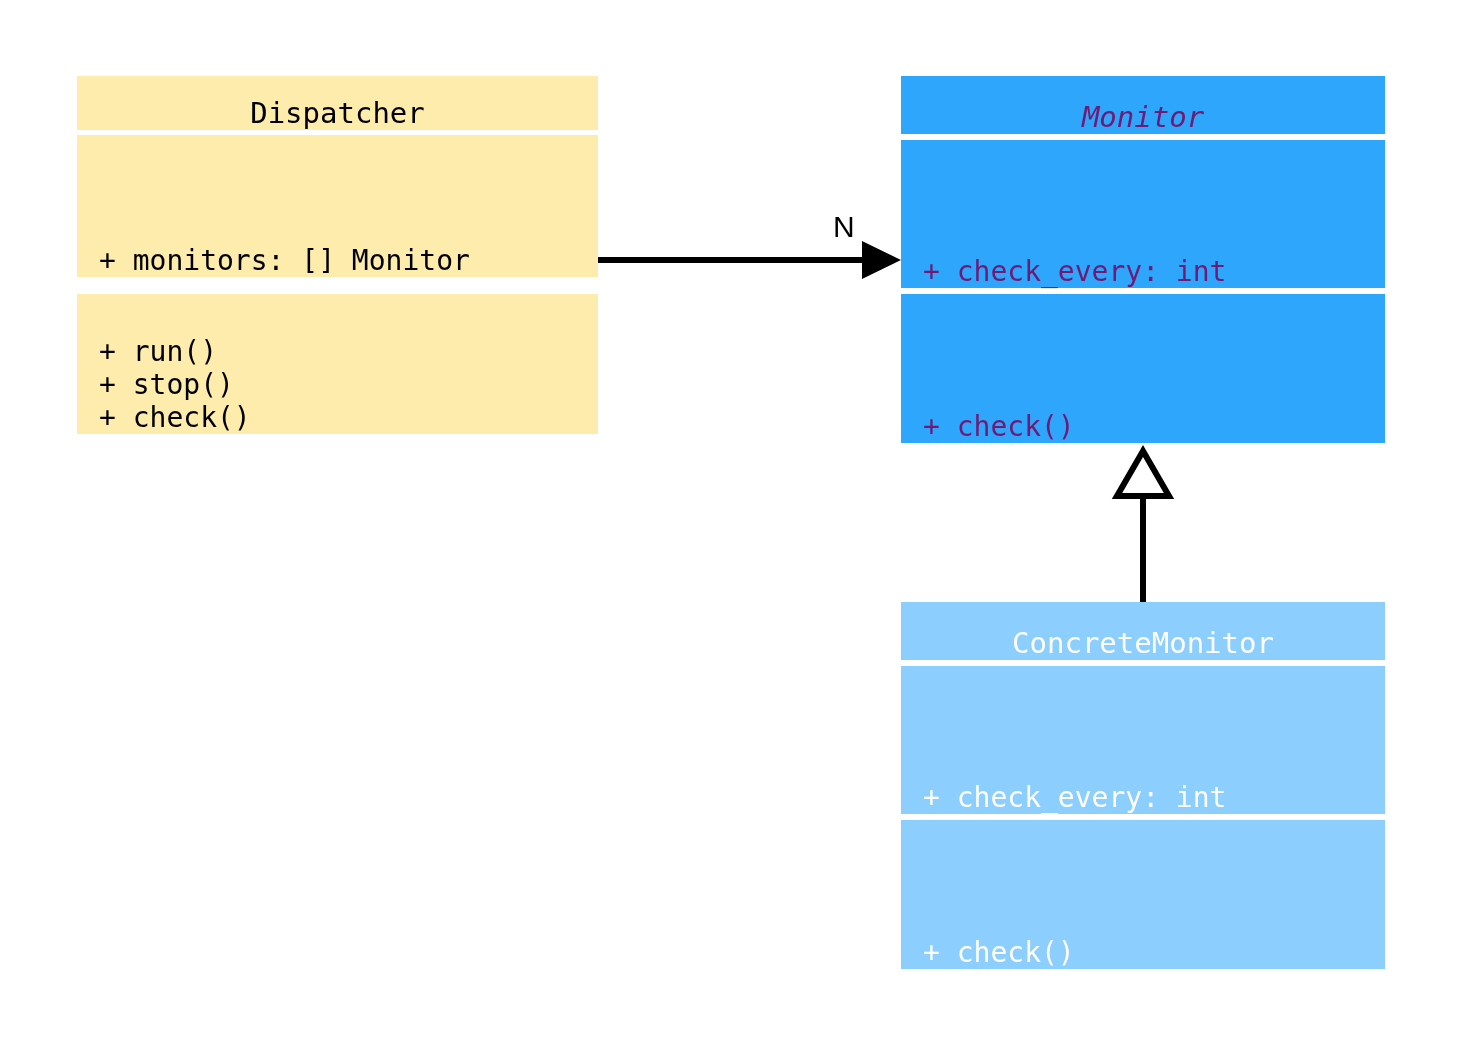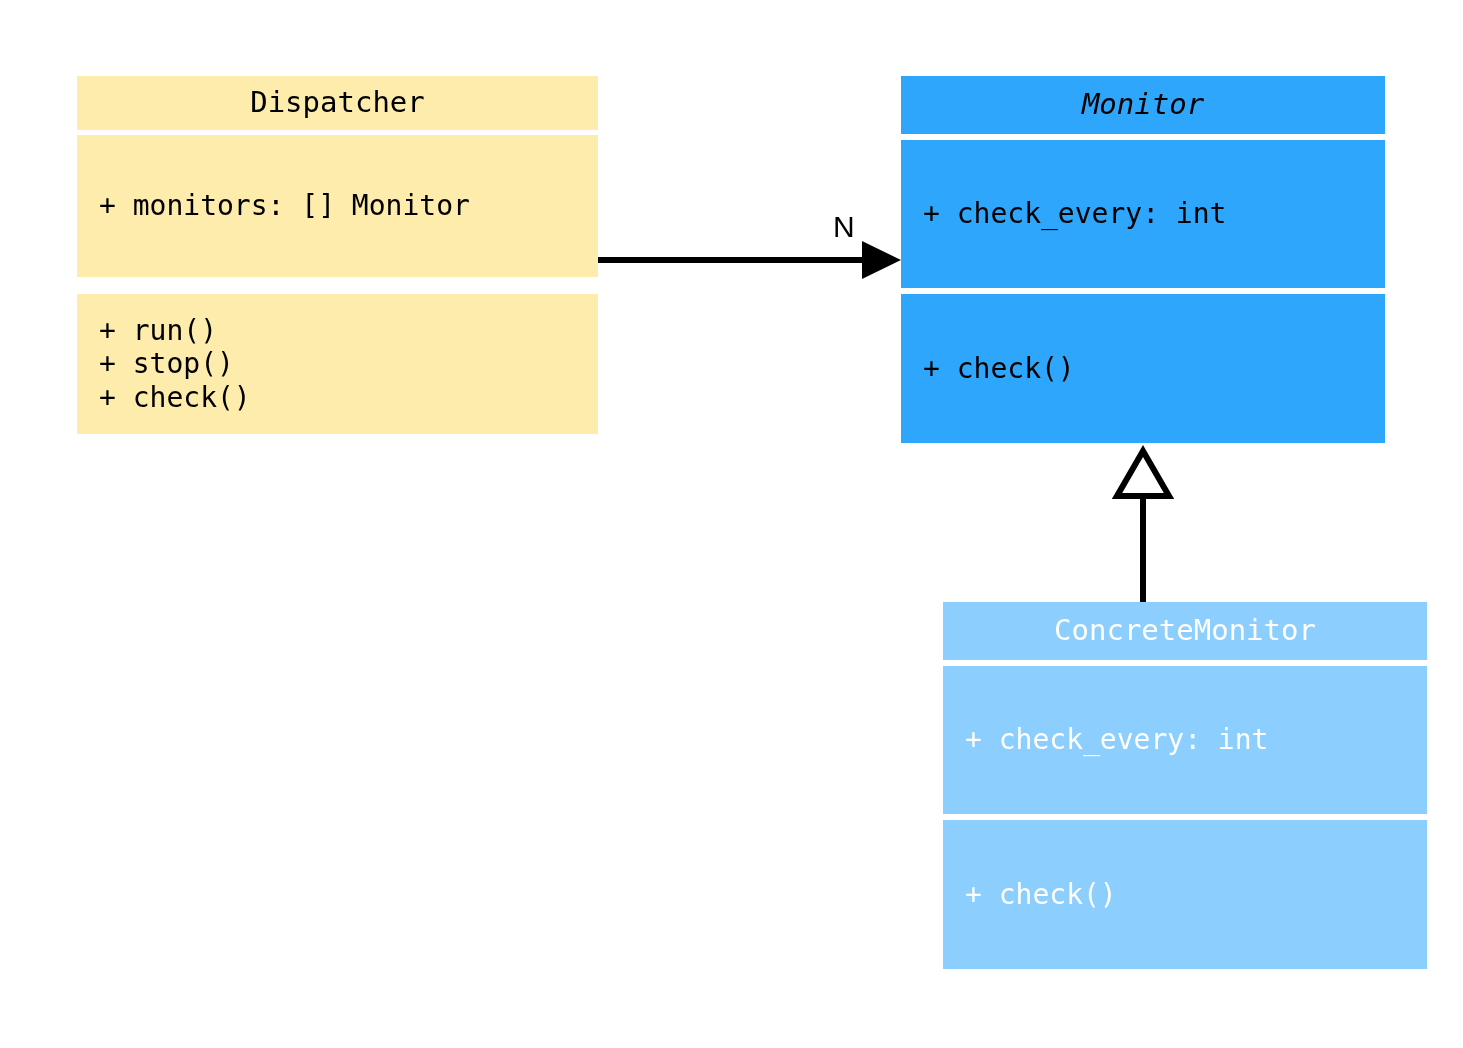--- a/index.html
+++ b/index.html
@@ -27,21 +27,21 @@
     flex-direction: column;
     background: transparent;
   }
   .compartment {
     box-sizing: border-box;
     display: flex;
     flex-direction: column;
     justify-content: center;
     background: inherit;
   }
-  .uml-class > .compartment { background: none; }
+  .uml-class > .compartment { background: none; justify-content: flex-end; }
 
   .title-compartment {
     text-align: center;
     justify-content: center;
     align-items: center;
   }
   .title-text {
     font-family: "DejaVu Sans Mono", monospace;
     font-size: 29px;
     line-height: 1.15;
@@ -64,28 +64,28 @@
   #class-dispatcher .title-text,
   #class-dispatcher .member-line { color: #000000; }
   #dispatcher-title-comp { height: 54px; }
   #dispatcher-attrs-comp { height: 142px; margin-top: 5px; }
   #dispatcher-ops-comp   { height: 140px; margin-top: 17px; }
 
   
   #class-monitor { left: 901px; top: 76px; width: 484px; height: 367px; }
   #class-monitor .compartment { background: #2ea6fc; }
   #class-monitor .title-text,
-  #class-monitor .member-line { color: #000000; }
+  #class-monitor .member-line { color: #701a75; }
   #monitor-title-comp { height: 58px; }
   #monitor-attrs-comp { height: 148px; margin-top: 6px; }
   #monitor-ops-comp   { height: 149px; margin-top: 6px; }
   .abstract-title { font-style: italic; }
 
   
-  #class-concrete-monitor { left: 943px; top: 602px; width: 484px; height: 367px; }
+  #class-concrete-monitor { left: 901px; top: 602px; width: 484px; height: 367px; }
   #class-concrete-monitor .compartment { background: #8ccefd; }
   #class-concrete-monitor .title-text,
   #class-concrete-monitor .member-line { color: #ffffff; }
   #concrete-title-comp { height: 58px; }
   #concrete-attrs-comp { height: 148px; margin-top: 6px; }
   #concrete-ops-comp   { height: 149px; margin-top: 6px; }
 
   
   .edge-layer {
     position: absolute;

